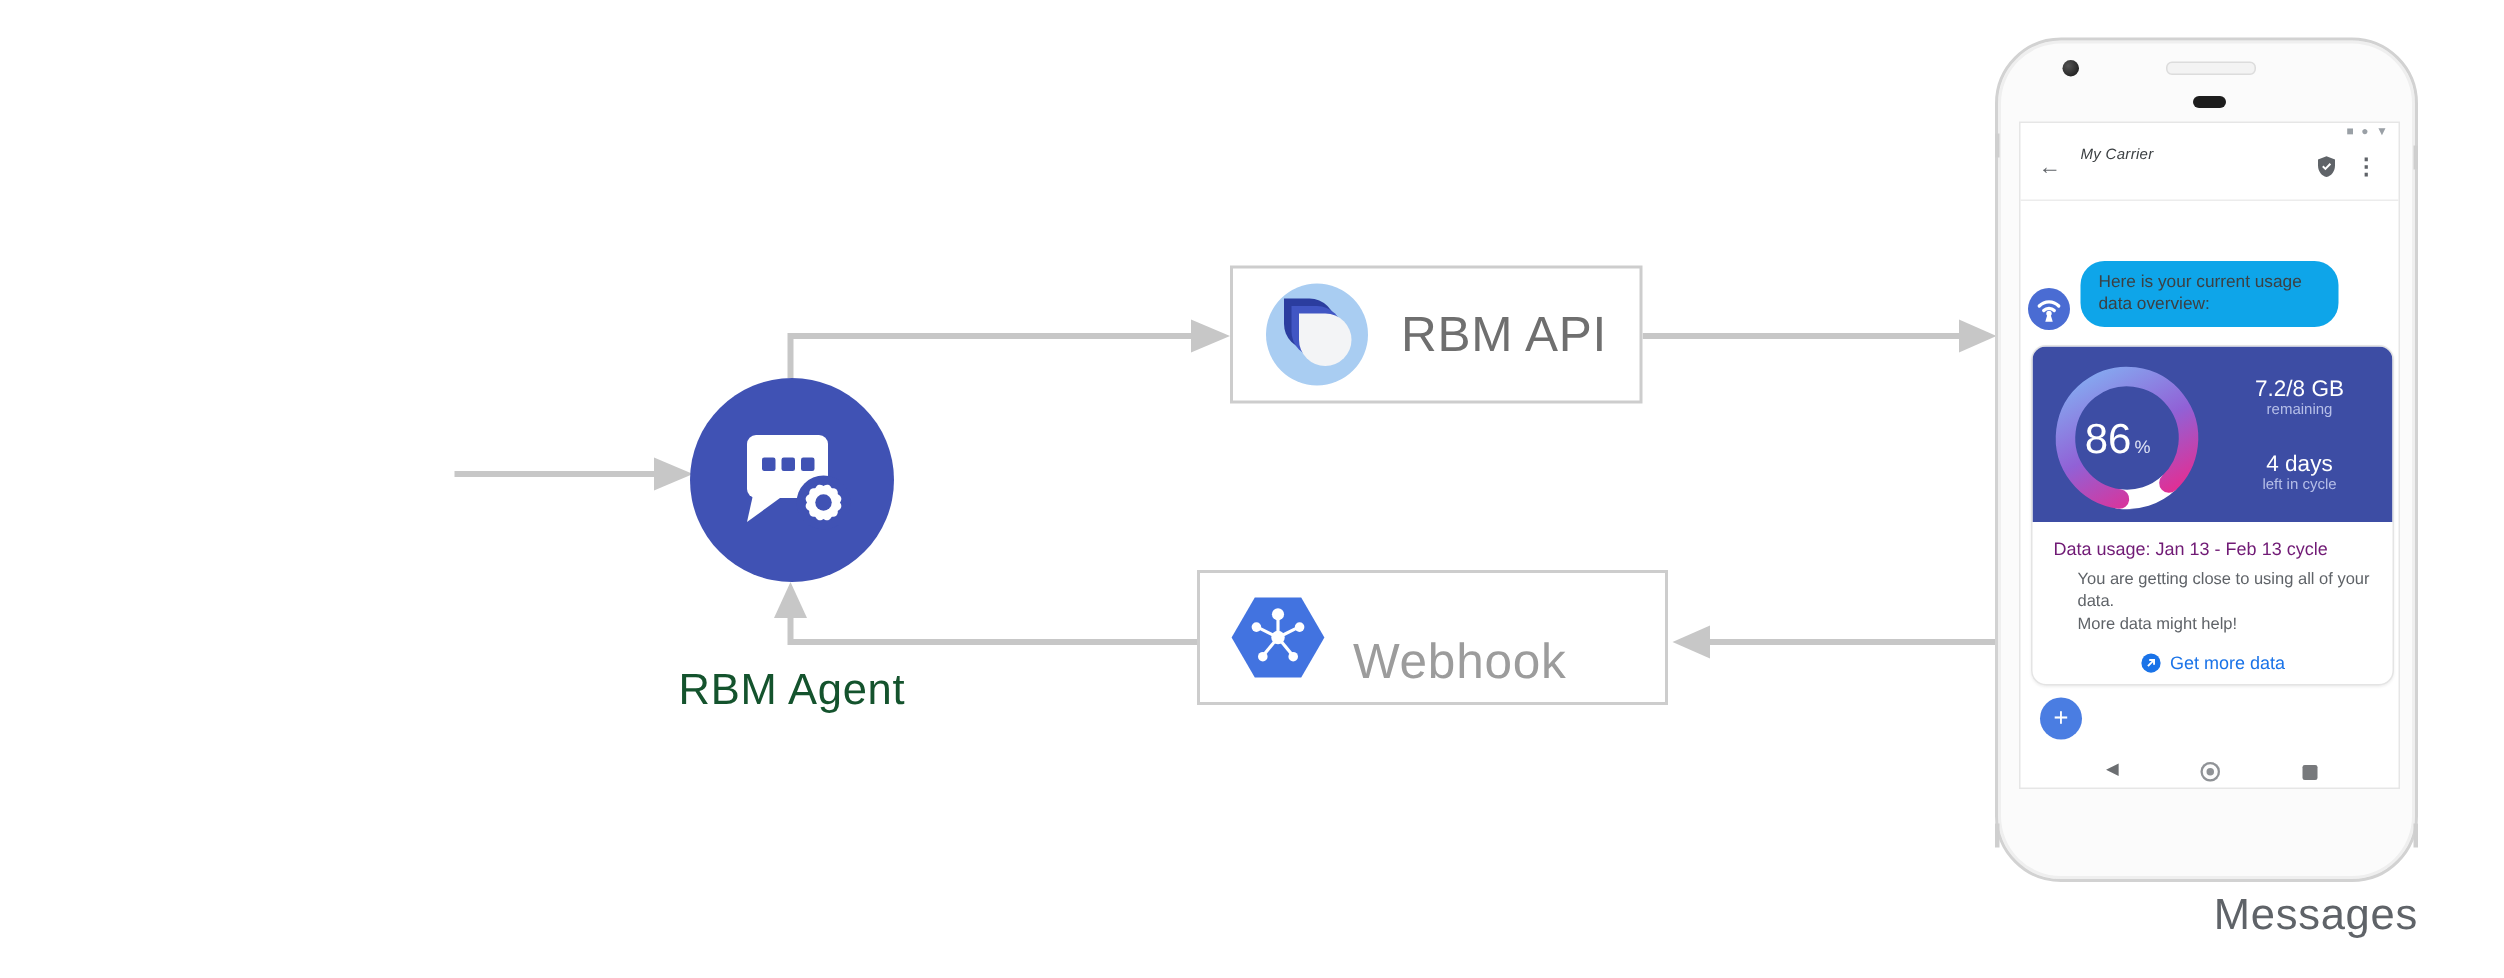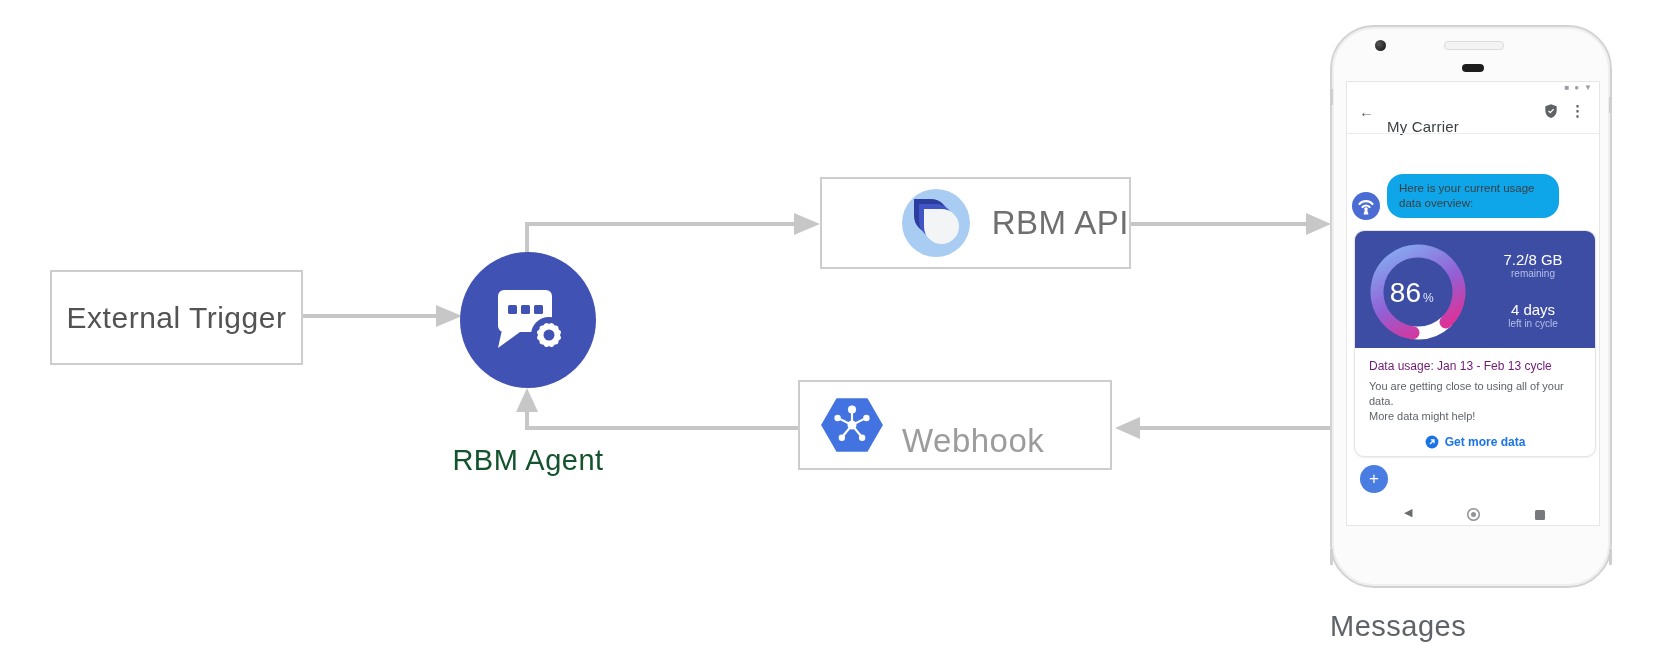--- a/index.html
+++ b/index.html
@@ -5,31 +5,31 @@
   html,body{margin:0;padding:0;background:#fff;overflow:hidden;}
   .canvas{position:relative;width:1669px;height:652px;background:#fff;
           font-family:"Liberation Sans",sans-serif;}
   .abs{position:absolute;}
 
   
   .dbox{position:absolute;background:#fff;border:2px solid #cdcdcd;box-sizing:border-box;
         display:flex;align-items:center;}
   .box-trigger{left:50px;top:270px;width:253px;height:95px;justify-content:center;}
   .box-trigger .dlabel{font-size:30px;color:#535353;letter-spacing:.5px;}
-  .box-api{left:820px;top:177px;width:311px;height:92px;padding-left:22px;gap:22px;justify-content:flex-end;}
+  .box-api{left:820px;top:177px;width:275px;height:92px;padding-left:22px;gap:22px;}
   .box-api .dlabel{font-size:33px;color:#6f6f6f;letter-spacing:.5px;}
   .box-webhook{left:798px;top:380px;width:314px;height:90px;padding-left:20px;gap:18px;}
   .box-webhook .dlabel{font-size:33px;color:#9c9c9c;letter-spacing:.5px;margin-top:32px;}
 
   .agent-circle{position:absolute;left:460px;top:252px;width:136px;height:136px;
                 border-radius:50%;background:#4052b4;}
   .agent-label{position:absolute;left:398px;top:444px;width:260px;text-align:center;
                font-size:29px;color:#14532d;letter-spacing:.5px;}
-  .phone-caption{position:absolute;left:1330px;top:594px;width:282px;text-align:left;
-                 font-size:29px;color:#5f6368;letter-spacing:.5px;margin-top:16px;}
+  .phone-caption{position:absolute;left:1330px;top:594px;width:282px;text-align:right;
+                 font-size:29px;color:#5f6368;letter-spacing:.5px;}
 
   
   .rbm-logo{width:68px;height:68px;border-radius:50%;background:#a9cdf2;position:relative;
             overflow:hidden;flex:0 0 auto;}
   .drop{position:absolute;border-radius:0 55% 55% 55%;}
   .drop-dark{left:12px;top:10px;width:34px;height:34px;background:#2b3d9f;}
   .drop-mid{left:17px;top:15px;width:34px;height:34px;background:#4156c4;}
   .drop-light{left:22px;top:20px;width:35px;height:35px;background:#f3f4f6;}
 
   
@@ -42,43 +42,43 @@
            background:#f3f3f3;border:1px solid #dcdcdc;}
   .earpill{position:absolute;left:130px;top:37px;width:22px;height:8px;border-radius:4px;
            background:#1d1d1d;}
   .side-mark{position:absolute;width:3px;height:16px;background:#cfcfcf;}
   .screen{position:absolute;left:14px;top:54px;width:252px;height:443px;background:#fff;
           border:1px solid #e6e6e6;box-sizing:content-box;font-size:11px;color:#3c4043;}
 
   .statusbar{position:absolute;top:2px;right:7px;display:flex;gap:5px;color:#9aa0a6;
              font-size:8px;line-height:8px;}
   .hdr-back{position:absolute;left:12px;top:21px;font-size:15px;color:#5f6368;}
-  .hdr-title{position:absolute;left:40px;top:36px;font-size:15px;color:#3c4043;letter-spacing:.2px;}
+  .hdr-title{position:absolute;left:40px;top:16px;font-size:10px;color:#3c4043;letter-spacing:.2px;font-style:italic;}
   .hdr-shield{position:absolute;right:40px;top:21px;}
   .hdr-menu{position:absolute;right:14px;top:20px;font-size:15px;font-weight:bold;color:#5f6368;}
   .hdr-divider{position:absolute;left:0;top:51px;width:100%;height:1px;background:#ececec;}
 
   .avatar{position:absolute;left:5px;top:110px;width:28px;height:28px;border-radius:50%;
           background:#4a6cd3;}
   .bubble{position:absolute;left:40px;top:92px;width:172px;box-sizing:border-box;
           background:#0ea5e9;border-radius:16px;padding:7px 12px;font-size:11.5px;
           line-height:15px;color:#3c4043;}
 
   .card{position:absolute;left:7px;top:148px;width:242px;height:227px;border-radius:10px;
         border:1px solid #e4e4e4;background:#fff;overflow:hidden;box-sizing:border-box;
         box-shadow:0 1px 2px rgba(0,0,0,.07);}
   .card-blue{position:relative;width:100%;height:117px;background:#3d4da4;}
   .stats{position:absolute;right:4px;top:0;width:116px;text-align:center;color:#fff;}
   .stat-big{font-size:15px;font-weight:normal;}
   .stat-small{font-size:10px;color:#b6bfe8;}
   .amount{margin-top:20px;} .days{margin-top:22px;}
   .card-body{padding:11px 14px 0 14px;}
   .card-title{font-size:12px;font-weight:normal;color:#701a75;}
-  .card-text{font-size:11px;line-height:15px;color:#5f6368;margin-top:6px;}
-  .card-action{margin-top:11px;text-align:right;color:#1a73e8;font-size:12px;font-weight:bold;
+  .card-text{font-size:11px;line-height:15px;color:#5f6368;margin-top:6px;margin-left:16px;}
+  .card-action{margin-top:11px;text-align:right;color:#1a73e8;font-size:12px;font-weight:normal;
                display:flex;align-items:center;justify-content:center;gap:6px;cursor:pointer;}
 
   .plus-btn{position:absolute;left:13px;top:383px;width:28px;height:28px;border-radius:50%;
             background:#4a7de2;color:#fff;font-size:17px;line-height:27px;text-align:center;}
   .pill{position:absolute;left:40px;top:378px;width:211px;height:36px;border-radius:18px;
         border:1px solid #e3e3e3;background:#fff;box-sizing:border-box;
         box-shadow:0 1px 2px rgba(0,0,0,.05);}
   .rcs-input{position:absolute;left:16px;top:1px;width:150px;height:32px;border:none;outline:none;
              font-family:"Liberation Sans",sans-serif;font-size:12.5px;color:#3c4043;background:transparent;}
   .rcs-input::placeholder{color:#9aa0a6;}
@@ -105,23 +105,20 @@
     </g>
     <g fill="#c7c7c7">
       <polygon points="436,305 462,316 436,327"></polygon>
       <polygon points="794,213 820,224 794,235"></polygon>
       <polygon points="1306,213 1331,224 1306,235"></polygon>
       <polygon points="1140,417 1115,428 1140,439"></polygon>
       <polygon points="516,412 527,388 538,412"></polygon>
     </g>
   </svg>
 
-  <div class="dbox box-trigger">
-    <span class="dlabel">External Trigger</span>
-  </div>
 
   <div class="agent-circle">
     <svg viewBox="0 0 136 136" width="136" height="136">
       <rect x="38" y="38" width="54" height="42" rx="6" fill="#fff"></rect>
       <polygon points="42,78 38,96 60,80" fill="#fff"></polygon>
       <rect x="48" y="53" width="9" height="9" rx="1.5" fill="#4052b4"></rect>
       <rect x="61" y="53" width="9" height="9" rx="1.5" fill="#4052b4"></rect>
       <rect x="74" y="53" width="9" height="9" rx="1.5" fill="#4052b4"></rect>
       <circle cx="89" cy="83" r="18" fill="#4052b4"></circle>
       <g fill="#fff" transform="translate(89,83)">

